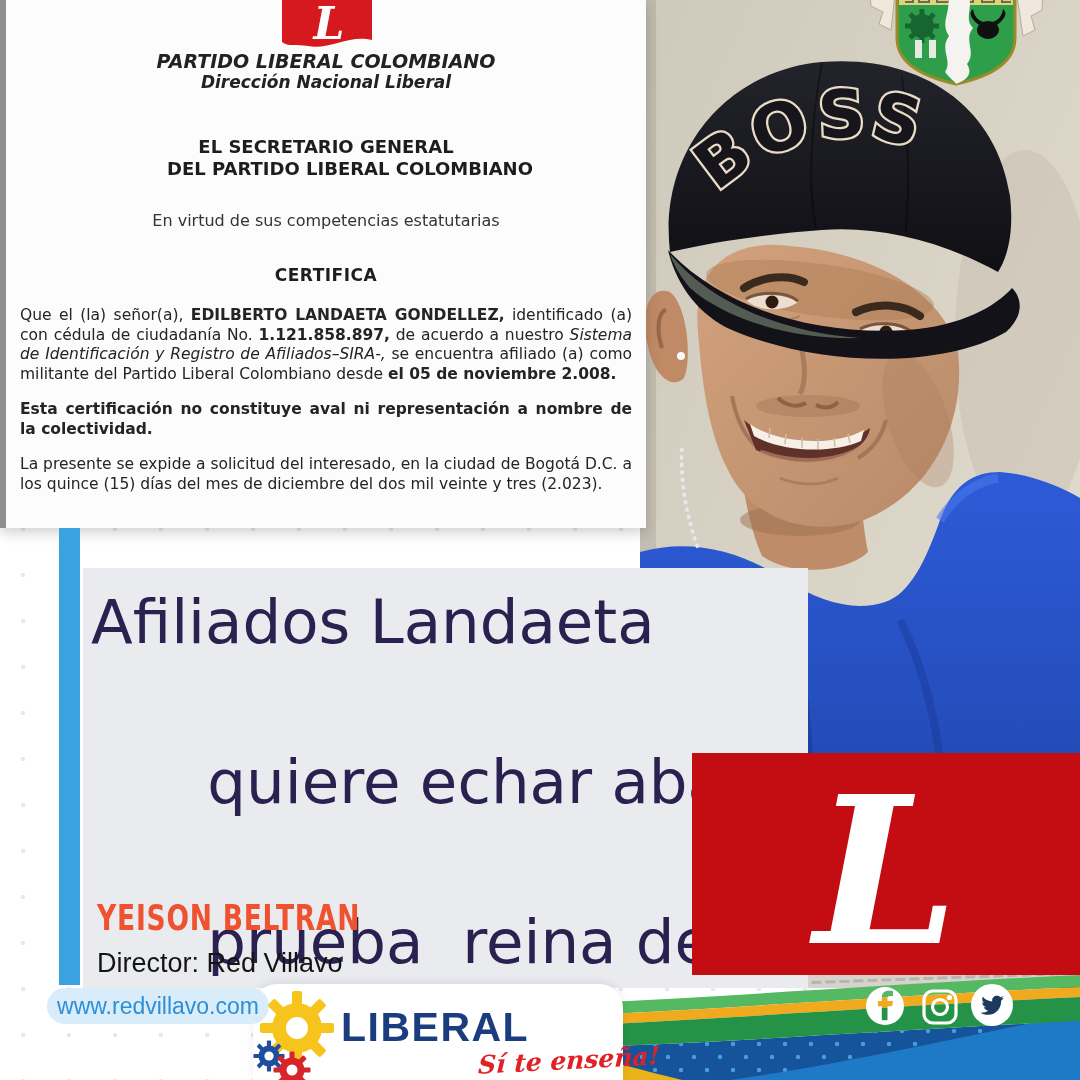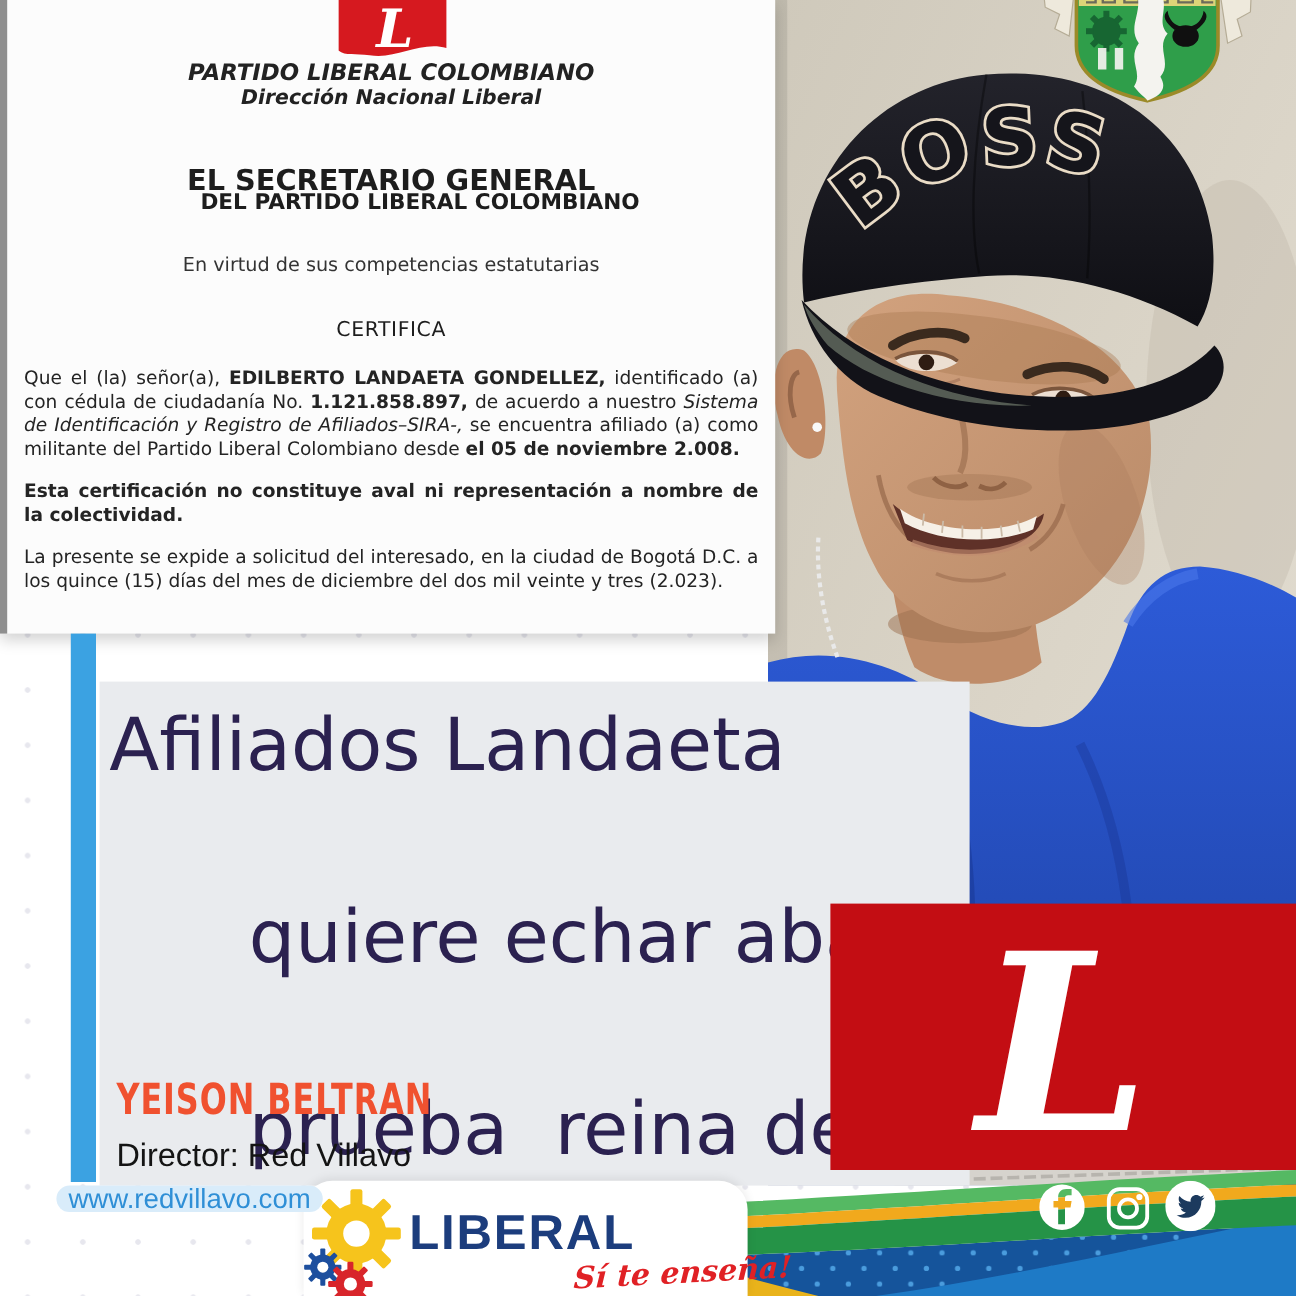--- a/index.html
+++ b/index.html
@@ -16,44 +16,44 @@
   .document{
     position:absolute;left:0;top:0;width:640px;height:528px;
     background:#fcfcfc;border-left:6px solid #8f8f8f;
     box-shadow:0 5px 12px rgba(0,0,0,.18);
     color:#2a2a2a;
   }
   .doc-flag{position:absolute;left:276px;top:0;}
   .doc-center{position:absolute;left:0;width:640px;text-align:center;}
   .doc-org1{top:50px;font-size:19px;font-weight:bold;font-style:italic;color:#222;}
   .doc-org2{top:72px;font-size:17px;font-weight:bold;font-style:italic;color:#222;}
-  .doc-h1{top:136px;font-size:24px;font-weight:bold;color:#1d1d1d;}
+  .doc-h1{top:136px;font-size:18px;font-weight:bold;color:#1d1d1d;}
   .doc-h2{top:158px;font-size:18px;font-weight:bold;color:#1d1d1d;padding-left:24px;}
   .doc-intro{top:211px;font-size:16px;color:#333;}
-  .doc-cert{top:265px;font-size:17px;font-weight:normal;letter-spacing:.5px;color:#1d1d1d;}
+  .doc-cert{top:265px;font-size:17px;font-weight:bold;letter-spacing:.5px;color:#1d1d1d;}
   .doc-body{position:absolute;left:14px;top:306px;width:612px;font-size:15.5px;line-height:19.5px;text-align:justify;color:#242424;}
   .doc-body p{margin:0 0 16px 0;}
   
   .accent-bar{position:absolute;left:59px;top:528px;width:21px;height:457px;background:#3ba2e2;}
   .panel{position:absolute;left:83px;top:568px;width:725px;height:420px;background:#e9ebee;}
   .headline{position:absolute;left:8px;top:14px;width:710px;color:#2b2150;font-size:61px;line-height:80px;white-space:pre-wrap;}
   .author{position:absolute;left:14px;top:328px;font-size:34px;font-weight:bold;letter-spacing:1px;color:#f0512f;transform:scale(.78,1.05);transform-origin:left top;white-space:nowrap;}
   .role{position:absolute;left:14px;top:380px;font-size:27px;color:#141414;font-family:"Liberation Sans",sans-serif;}
   
   .liberal-box{position:absolute;left:692px;top:753px;width:388px;height:222px;background:#c30d13;}
   .bigL{
     display:block;width:100%;height:222px;line-height:236px;text-align:center;
     font-family:"DejaVu Serif",serif;font-style:italic;font-weight:bold;
     font-size:205px;color:#ffffff;
   }
   
   .footer-waves{position:absolute;left:610px;top:973px;}
   .card{position:absolute;left:253px;top:984px;width:370px;height:96px;background:#ffffff;border-radius:24px 24px 0 0;box-shadow:0 -2px 8px rgba(0,0,0,.08);}
   .pill{position:absolute;display:flex;align-items:center;justify-content:center;font-family:"Liberation Sans",sans-serif;color:#2f8fd6;}
-  .pill-web{left:47px;top:988px;width:222px;height:22px;border-radius:18px;background:#d9ecfa;font-size:23px;}
+  .pill-web{left:47px;top:988px;width:222px;height:36px;border-radius:18px;background:#d9ecfa;font-size:23px;}
   .pill-tel{left:634px;top:991px;width:196px;height:34px;border-radius:17px;background:#e8f3fd;font-size:23px;}
   .gears{position:absolute;left:248px;top:988px;}
   .brand{position:absolute;left:341px;top:1004px;font-family:"Liberation Sans",sans-serif;font-weight:bold;font-size:41px;letter-spacing:1.5px;color:#1c3d7d;}
   .tagline{position:absolute;left:478px;top:1046px;font-family:"DejaVu Serif",serif;font-style:italic;font-weight:bold;font-size:25px;color:#e02125;transform:rotate(-3deg) skewX(-6deg);}
   .social{position:absolute;}
   .soc-fb{left:866px;top:986px;}
   .soc-ig{left:921px;top:988px;}
   .soc-tw{left:971px;top:984px;}
 </style>
 </head>

